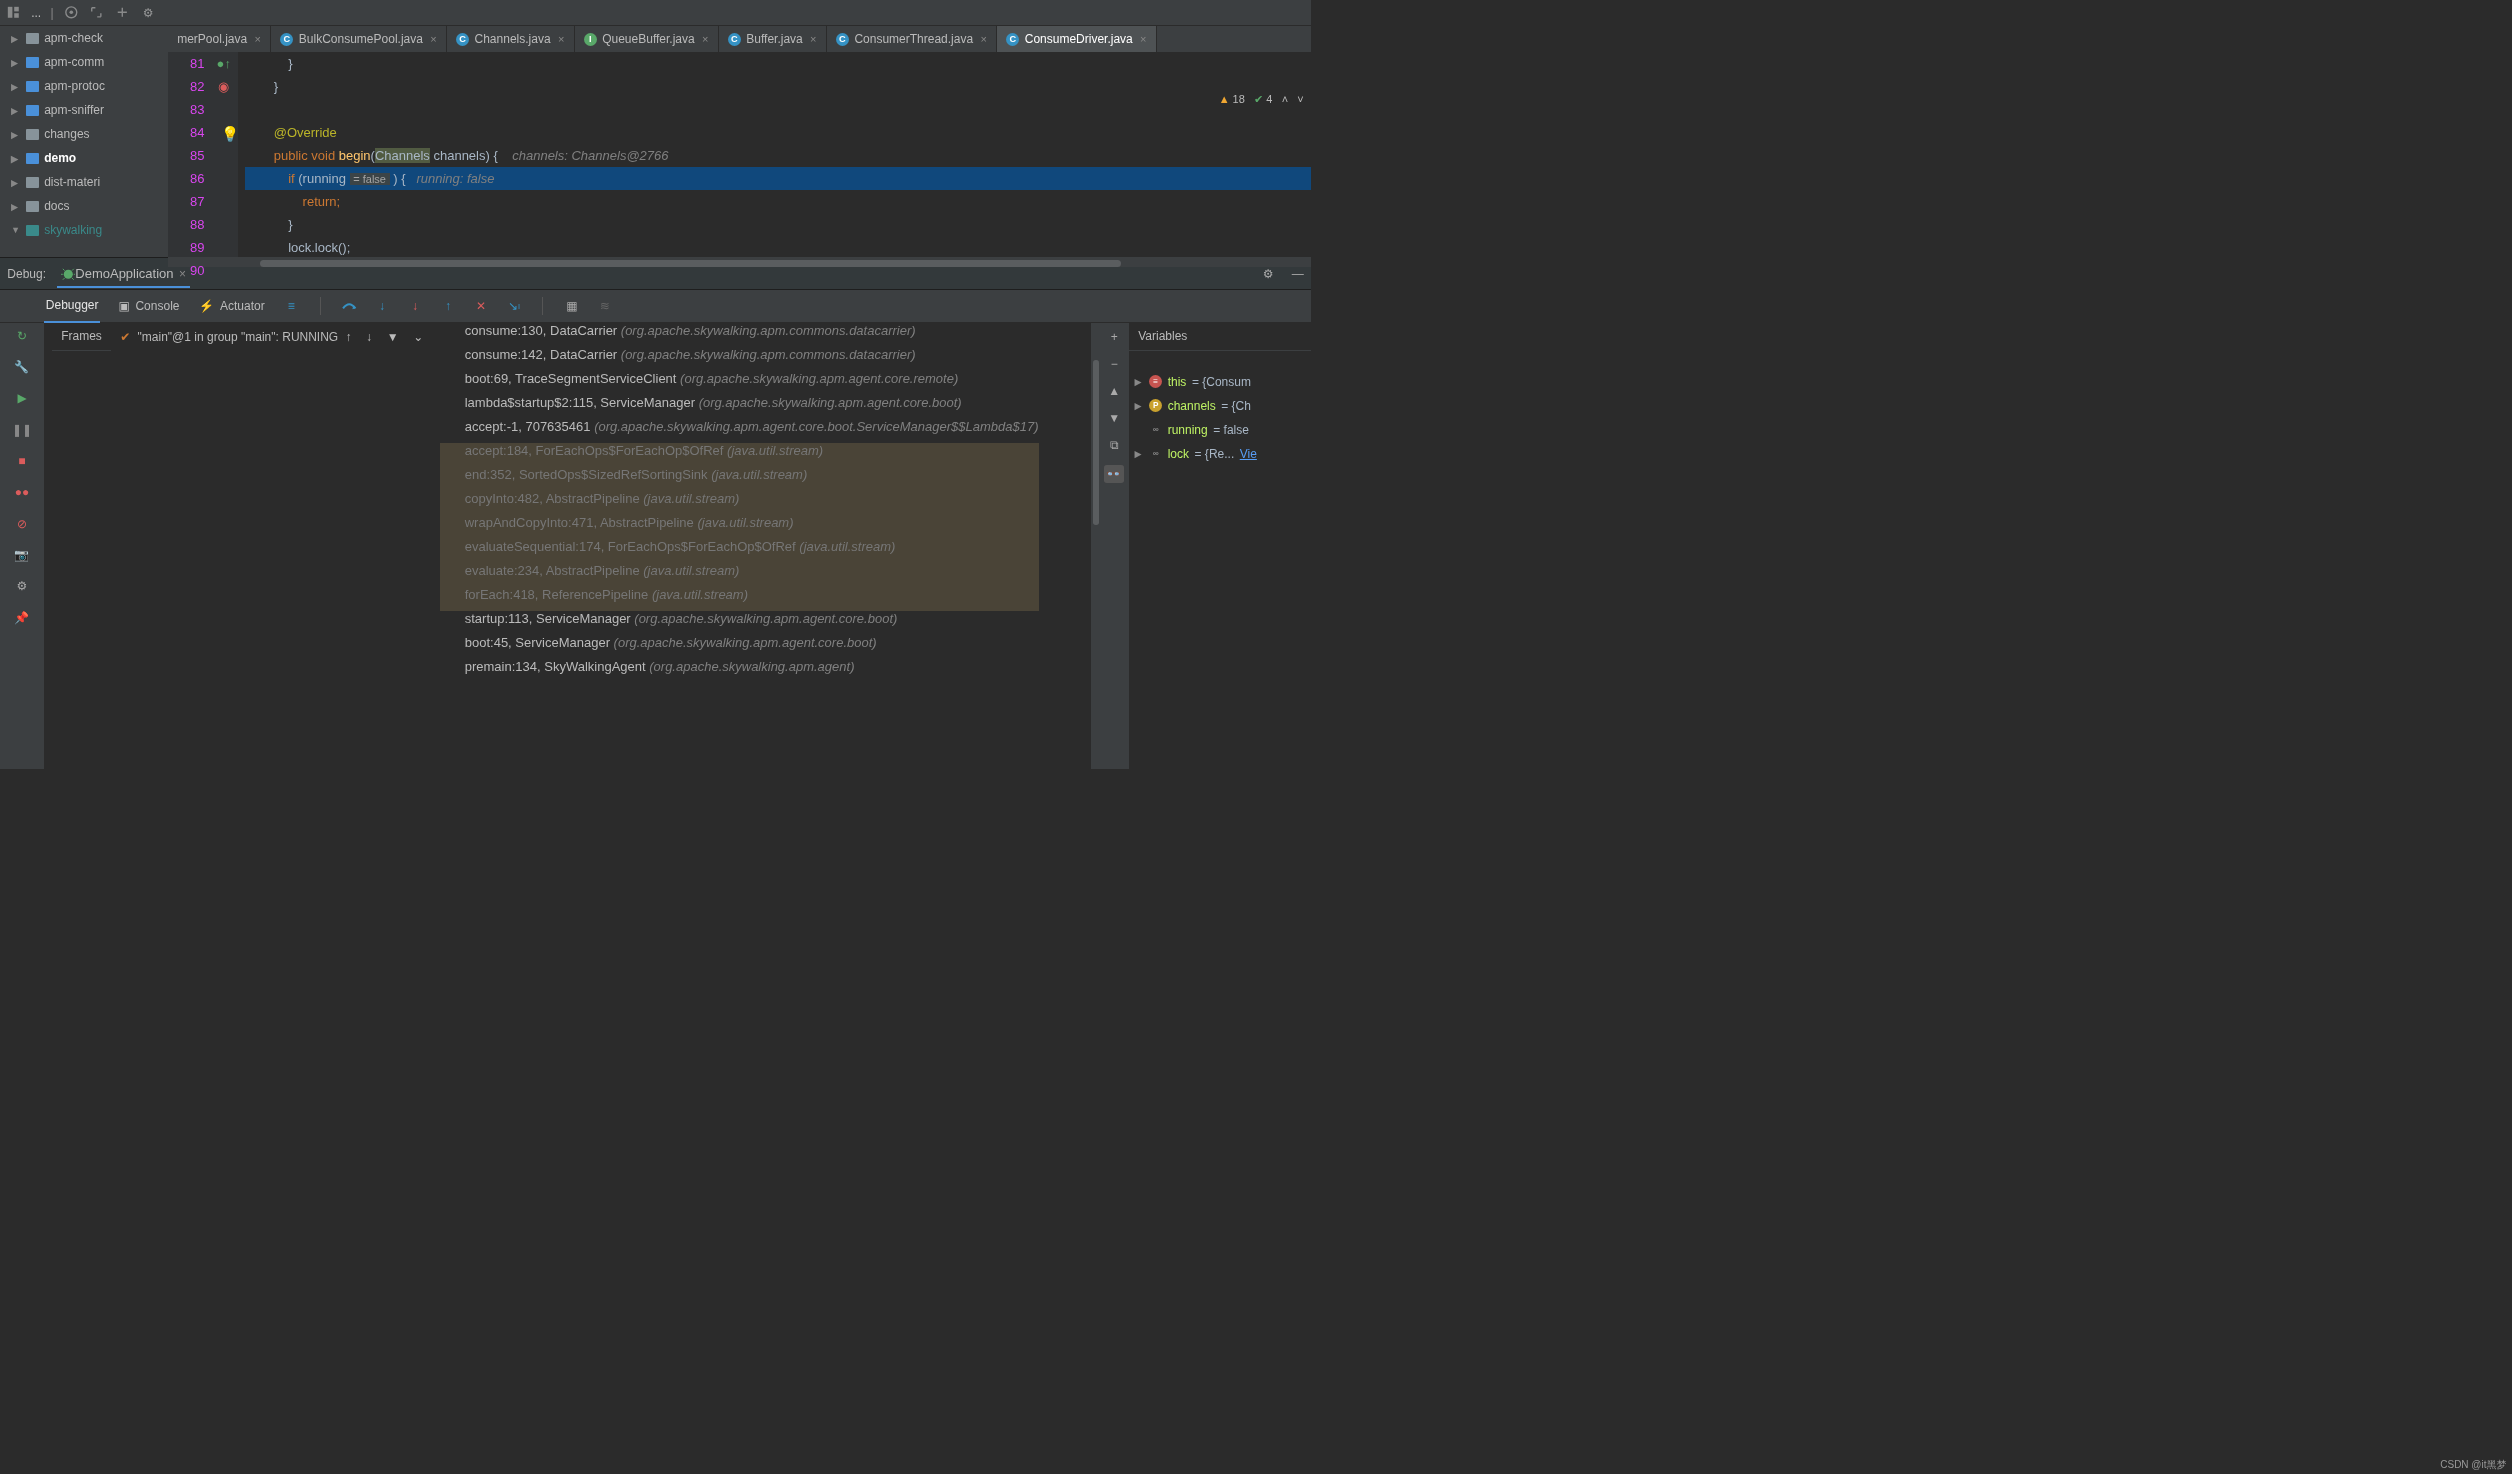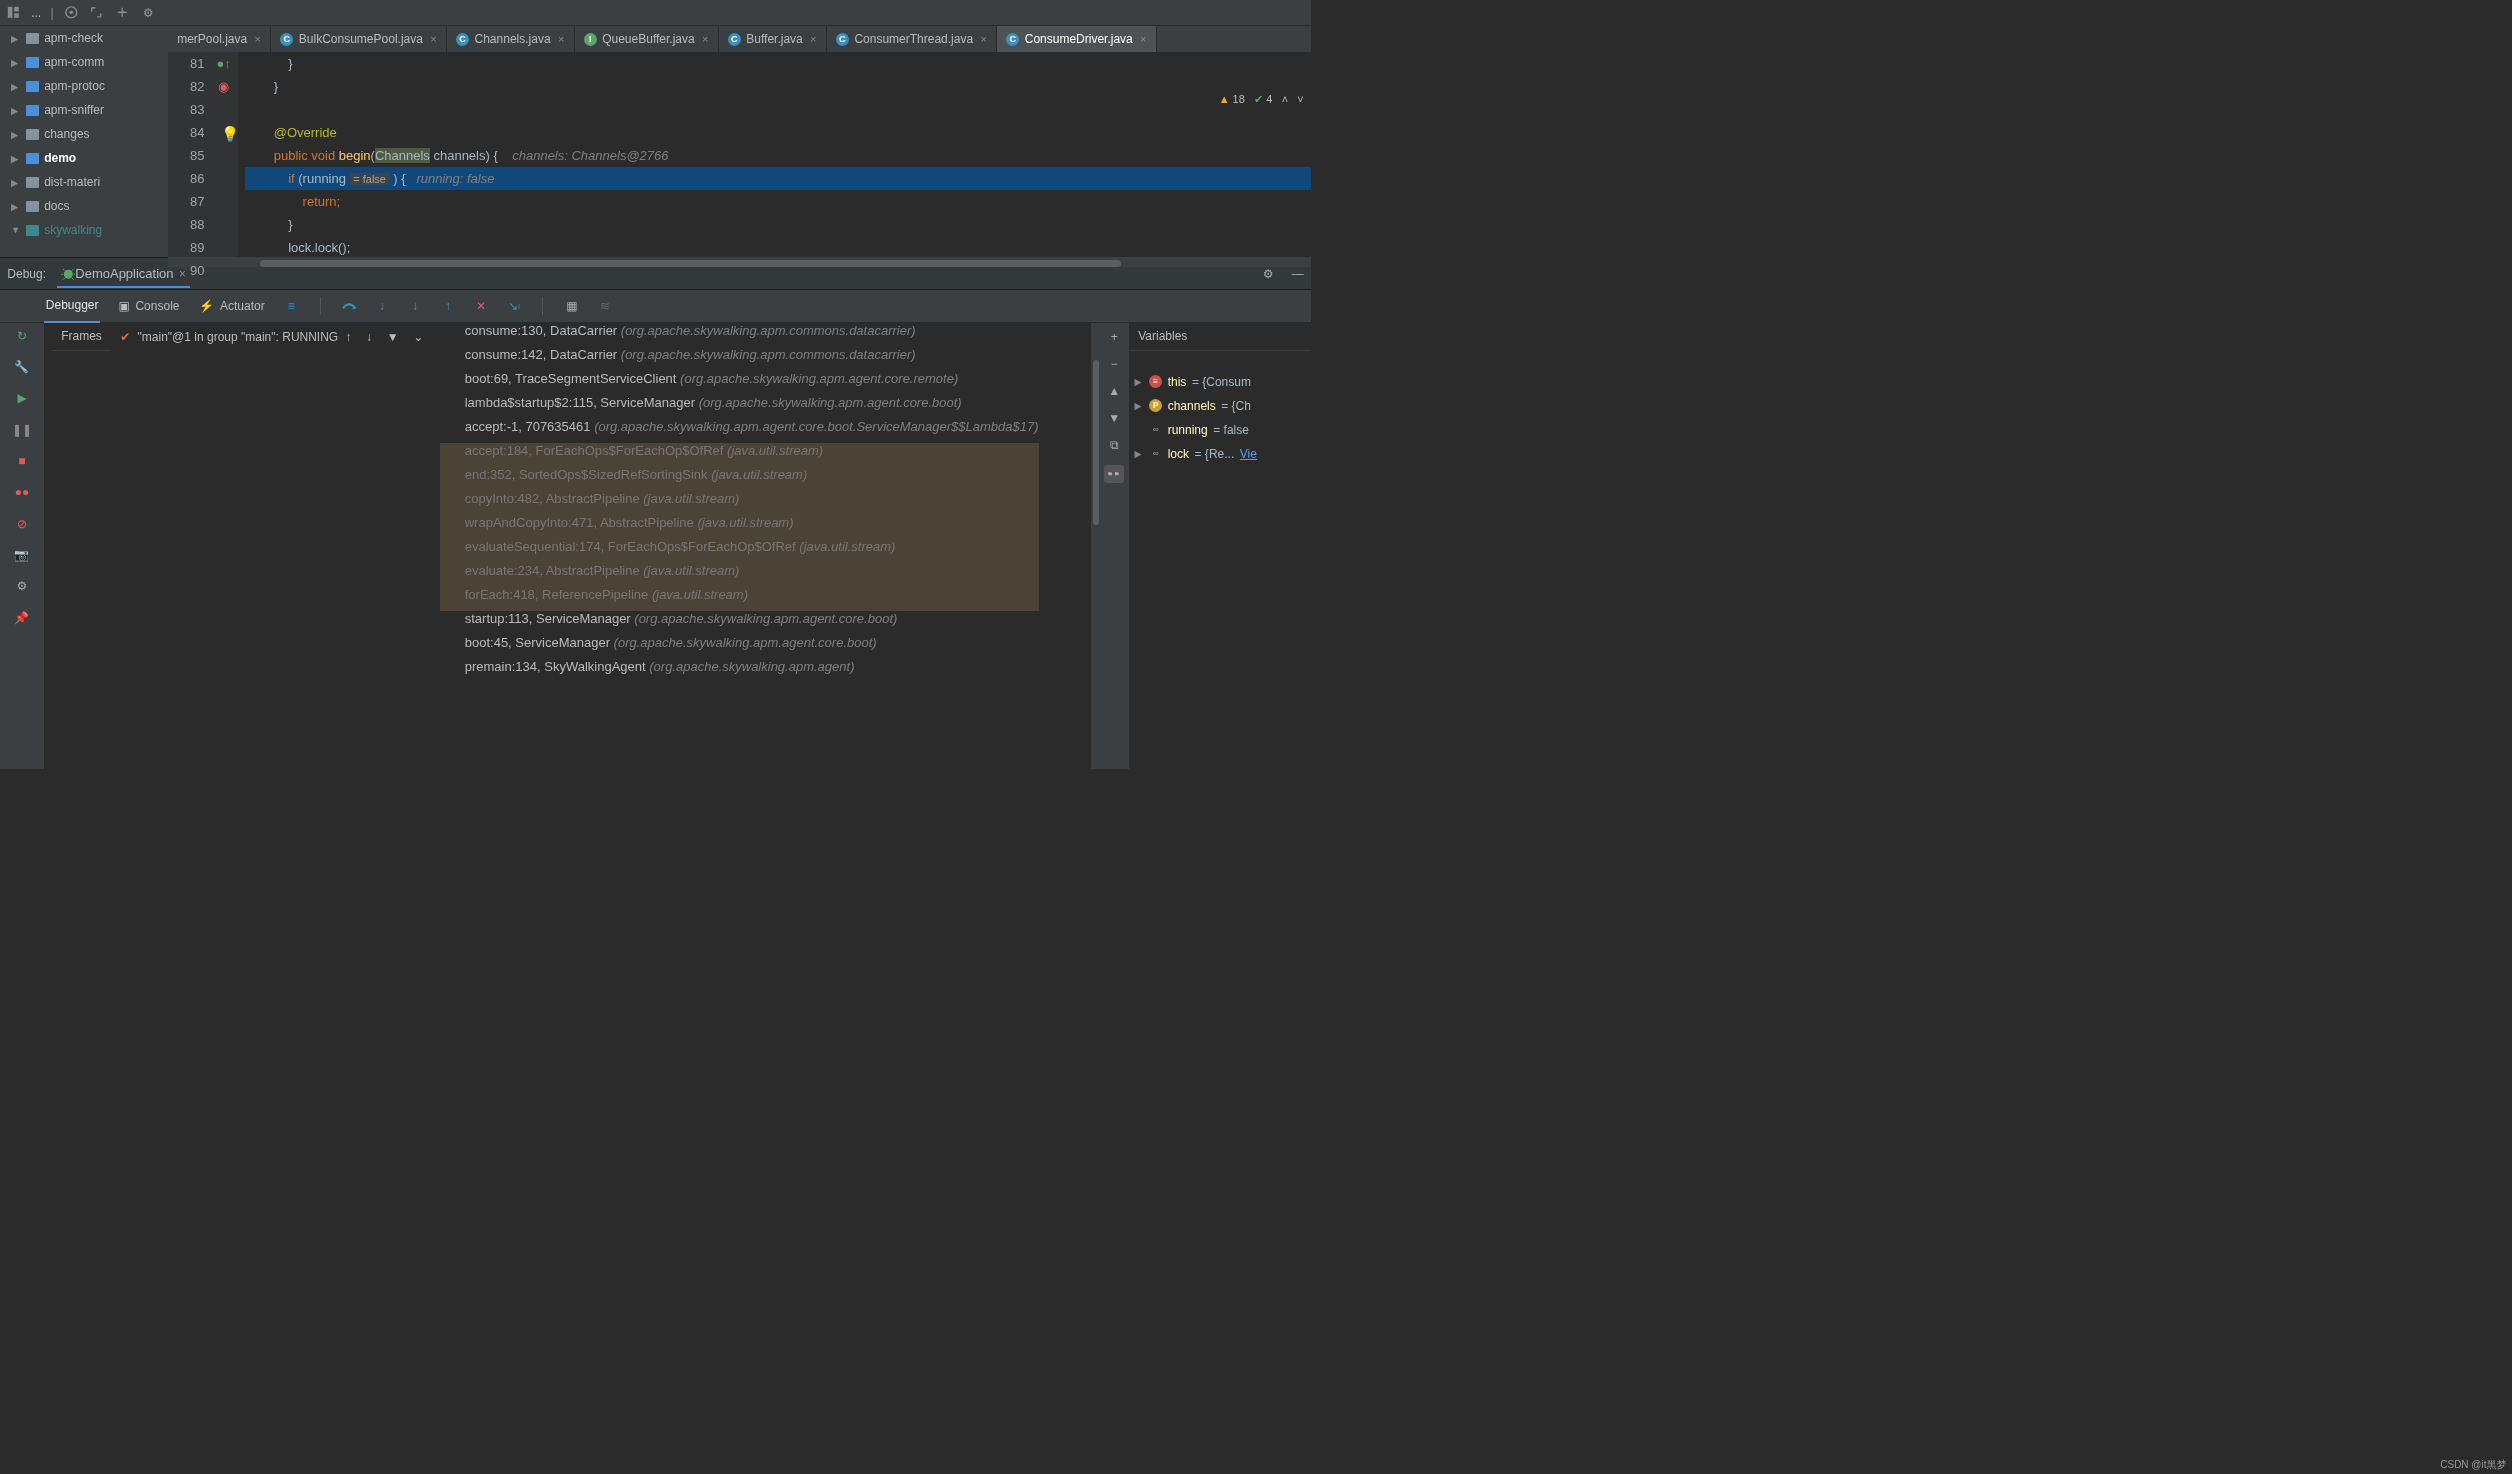--- a/index.html
+++ b/index.html
@@ -27,21 +27,21 @@
 .editor { background:#2b2b2b; }
 .tabs { height:26px; background:#3c3f41; }
 .tab { height:26px; padding:0 9.2px; gap:5.5px; border-right:0.9px solid #2b2b2b; color:#bbb; font-size:12px; }
 .tab.active { background:#4e5254; color:#fff; }
 .tab .close { color:#888; font-size:11px; margin-left:1.8px; }
 .c-ico { width:13px; height:13px; border-radius:50%; background:#3592c4; color:#fff; font-size:9.2px; font-weight:bold; display:flex; align-items:center; justify-content:center; }
 .c-ico.green{background:#59a869;}
 
 
 .code-area { display:flex; height:205px; position:relative; }
-.gutter { width:42px; text-align:right; padding-right:5.5px; color:#a3a3a3; font-family:Menlo,Consolas,monospace; font-size:12px; background:#313335; }
+.gutter { width:42px; text-align:right; padding-right:5.5px; color:#d946ef; font-family:Menlo,Consolas,monospace; font-size:12px; background:#313335; }
 .gut2 { width:27.5px; background:#313335; }
 .lines { font-family:Menlo,Consolas,monospace; font-size:13px; line-height:23px; }
 .code { font-family:Menlo,Consolas,monospace; font-size:13px; line-height:23px; padding-left:7.3px; position:relative; }
 .line { height:23px; white-space:pre; }
 .line.hl { background:#10487c; }
 .kw { color:#cc7832; }
 .anno { color:#bbb529; }
 .fn { color:#ffc66d; }
 .param { background:#515b42; }
 .str { color:#a9b7c6; }
@@ -85,21 +85,21 @@
 
 .tool-col { width:27.5px; background:#3c3f41; padding-top:7.3px; gap:13px; align-items:center; }
 
 .vars-panel { width:183px; background:#2b2b2b; border-left:0.9px solid #3c3f41;gap:19px; }
 .var-row { height:24px; padding-left:5.5px; gap:5.5px; font-size:12px; white-space:nowrap; }
 .var-row .arrow{ color:#888; font-size:9.2px; width:9.2px; }
 .var-ico { width:13px; height:13px; border-radius:50%; display:flex; align-items:center; justify-content:center; font-size:8.2px; font-weight:bold; }
 .var-ico.orange{background:#c75450;color:#fff;}
 .var-ico.yellow{background:#c9a12e;color:#fff;}
 .var-ico.gray{color:#888;}
-.var-name{ color:#fef9c3; }
+.var-name{ color:#bef264; }
 .var-val{ color:#a9b7c6; }
 .var-link{ color:#589df6; text-decoration:underline; }
 
 .watermark { position:absolute; right:5.5px; bottom:1.8px; color:#999; font-size:10px; }
 .scroll-side{position:absolute;right:0;top:0;bottom:0;width:9.2px;background:#3c3f41;}
 .scroll-side .t{width:5.5px;height:165px;background:#5a5d5f;border-radius:2.7px;margin:37px auto 0;}
 </style>
 </head>
 <body>
 

